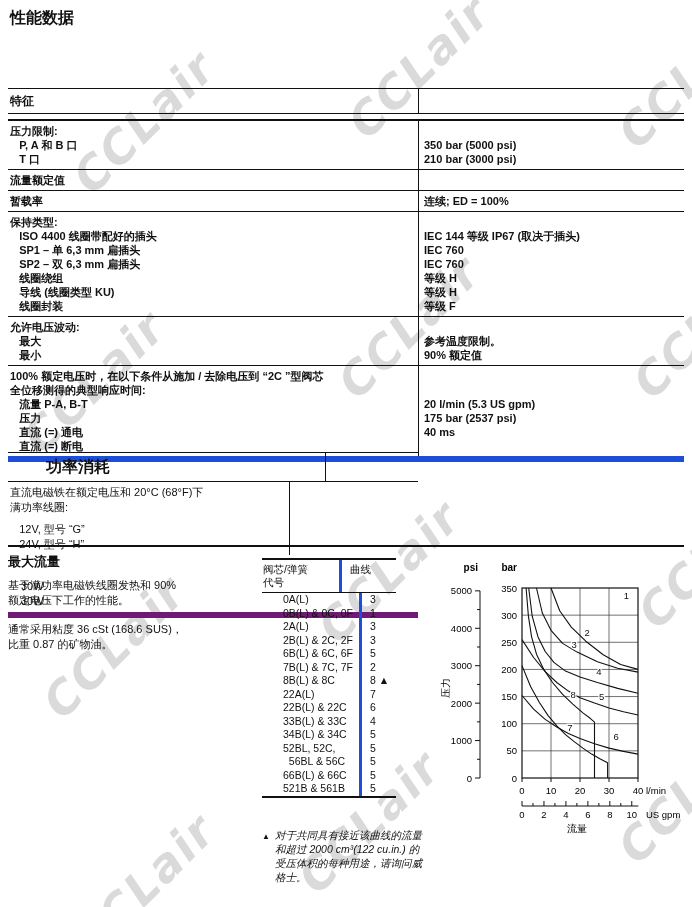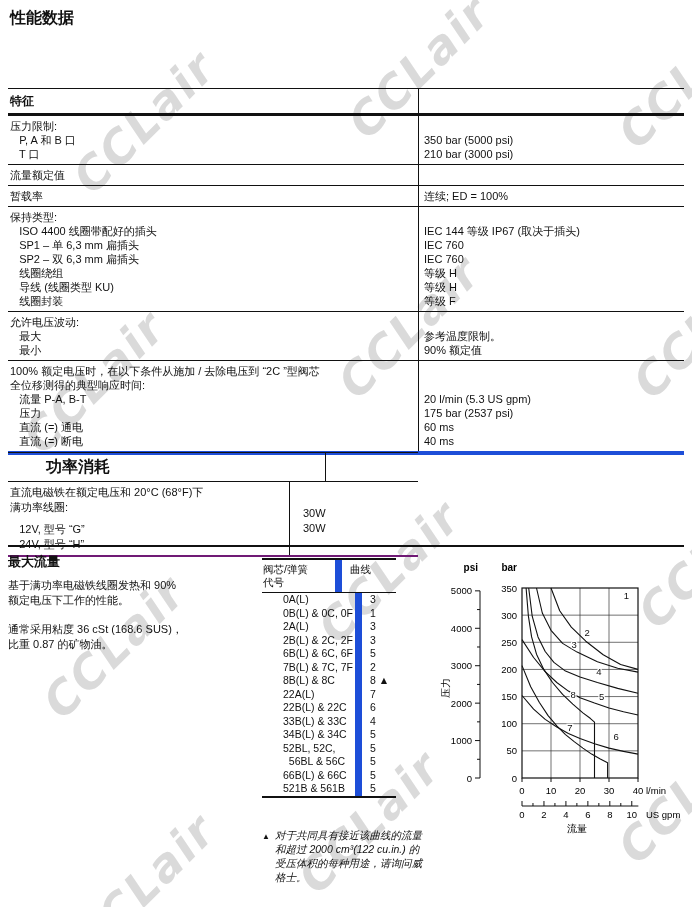--- a/index.html
+++ b/index.html
@@ -7,47 +7,47 @@
        font-family:"Liberation Sans","DejaVu Sans",sans-serif;color:#111;}
   .wm{position:absolute;font-family:"DejaVu Sans",sans-serif;font-style:italic;font-weight:700;
       font-size:46px;color:#bdbdbd;opacity:.55;transform:rotate(-45deg);letter-spacing:2px;
       z-index:0;pointer-events:none;}
   .layer{position:absolute;left:0;top:0;width:668px;height:907px;z-index:1;}
   .page-title{position:absolute;left:10px;top:8px;font-size:16px;font-weight:700;}
   
   .main-table{position:absolute;left:8px;top:88px;width:676px;border-top:1px solid #111;font-size:11px;}
   .mt-head{display:flex;border-bottom:1px solid #111;align-items:flex-end;}
   .mt-head .cell-l{font-weight:700;font-size:12px;padding:4px 4px 3px 2px;}
-  .mt-body{border-top:2px solid #111;border-bottom:4px solid #1d4ed8;}
+  .mt-body{margin-top:5px;border-top:2px solid #111;border-bottom:6px solid #1d4ed8;font-weight:bold;}
   .trow{display:flex;border-bottom:1px solid #111;}
   .trow:last-child{border-bottom:none;}
   .cell-l{width:411px;border-right:1px solid #111;padding:3px 4px 3px 2px;box-sizing:border-box;}
   .cell-r{flex:1;padding:3px 4px 3px 5px;box-sizing:border-box;}
   .ln{white-space:pre;line-height:14px;min-height:14px;}
   .ln.empty{min-height:14px;}
   
   .power-table{position:absolute;left:8px;top:452px;width:410px;border-top:1px solid #111;font-size:11px;}
   .power-table .cell-l{width:282px;}
   .power-table .pt-head .cell-l{font-weight:700;font-size:16px;padding:4px 4px 3px 2px;margin-left:36px;}
   .pt-head{display:flex;border-bottom:1px solid #111;}
-  .pt-body{display:flex;border-bottom:2px solid #701a75;}
+  .pt-body{display:flex;border-bottom:6px solid #701a75;flex-direction:column;}
   .pt-body .ln{line-height:15px;min-height:15px;}
   .pt-body .ln.empty{min-height:7px;}
   .pt-body .cell-r .ln{padding-left:8px;}
   
   .section-rule{position:absolute;left:8px;top:545px;width:676px;border-top:2px solid #111;}
   .maxflow-title{position:absolute;left:8px;top:553px;font-size:13px;font-weight:700;}
   .maxflow-p1{position:absolute;left:8px;top:578px;width:240px;font-size:11px;line-height:15px;white-space:pre-line;}
   .maxflow-p2{position:absolute;left:8px;top:622px;width:240px;font-size:11px;line-height:15px;white-space:pre-line;}
   
   .spool-table{position:absolute;left:262px;top:558px;width:134px;border-top:2px solid #111;
                border-bottom:2px solid #111;font-size:10.5px;}
   .st-head{display:flex;border-bottom:1px solid #111;}
   .st-head .sc1{font-weight:400;white-space:pre-line;line-height:13px;padding:3px 2px 3px 1px;}
-  .sc1{width:80px;border-right:7px solid #1d4ed8;box-sizing:border-box;}
+  .sc1{width:80px;border-right:3px solid #1d4ed8;box-sizing:border-box;}
   .sc2{flex:1;padding-left:8px;box-sizing:border-box;}
   .st-head .sc2{padding-top:3px;}
   .strow{display:flex;margin-left:20px;}
   .strow .sc1,.strow .sc2{line-height:13.5px;white-space:pre;}
   .strow .sc1{padding-left:1px;}
   
   .footnote{position:absolute;left:262px;top:828px;width:185px;font-size:10.5px;line-height:14px;
             font-style:italic;display:flex;}
   .footnote .mk{width:13px;font-size:8px;padding-top:2px;font-style:normal;}
   .footnote .tx{white-space:pre-line;flex:1;}
@@ -146,21 +146,20 @@
             <div class="ln">   流量 P-A, B-T</div>
             <div class="ln">   压力</div>
             <div class="ln">   直流 (=) 通电</div>
             <div class="ln">   直流 (=) 断电</div>
           </div>
           <div class="cell-r">
             <div class="ln empty"></div>
             <div class="ln empty"></div>
             <div class="ln">20 l/min (5.3 US gpm)</div>
             <div class="ln">175 bar (2537 psi)</div>
-            <div class="ln">60 ms</div>
             <div class="ln">40 ms</div>
           </div>
         </div>
       </div>
   </div>
 
   <div class="power-table">
     <div class="pt-head">
       <div class="cell-l">功率消耗</div>
       <div class="cell-r"></div>

